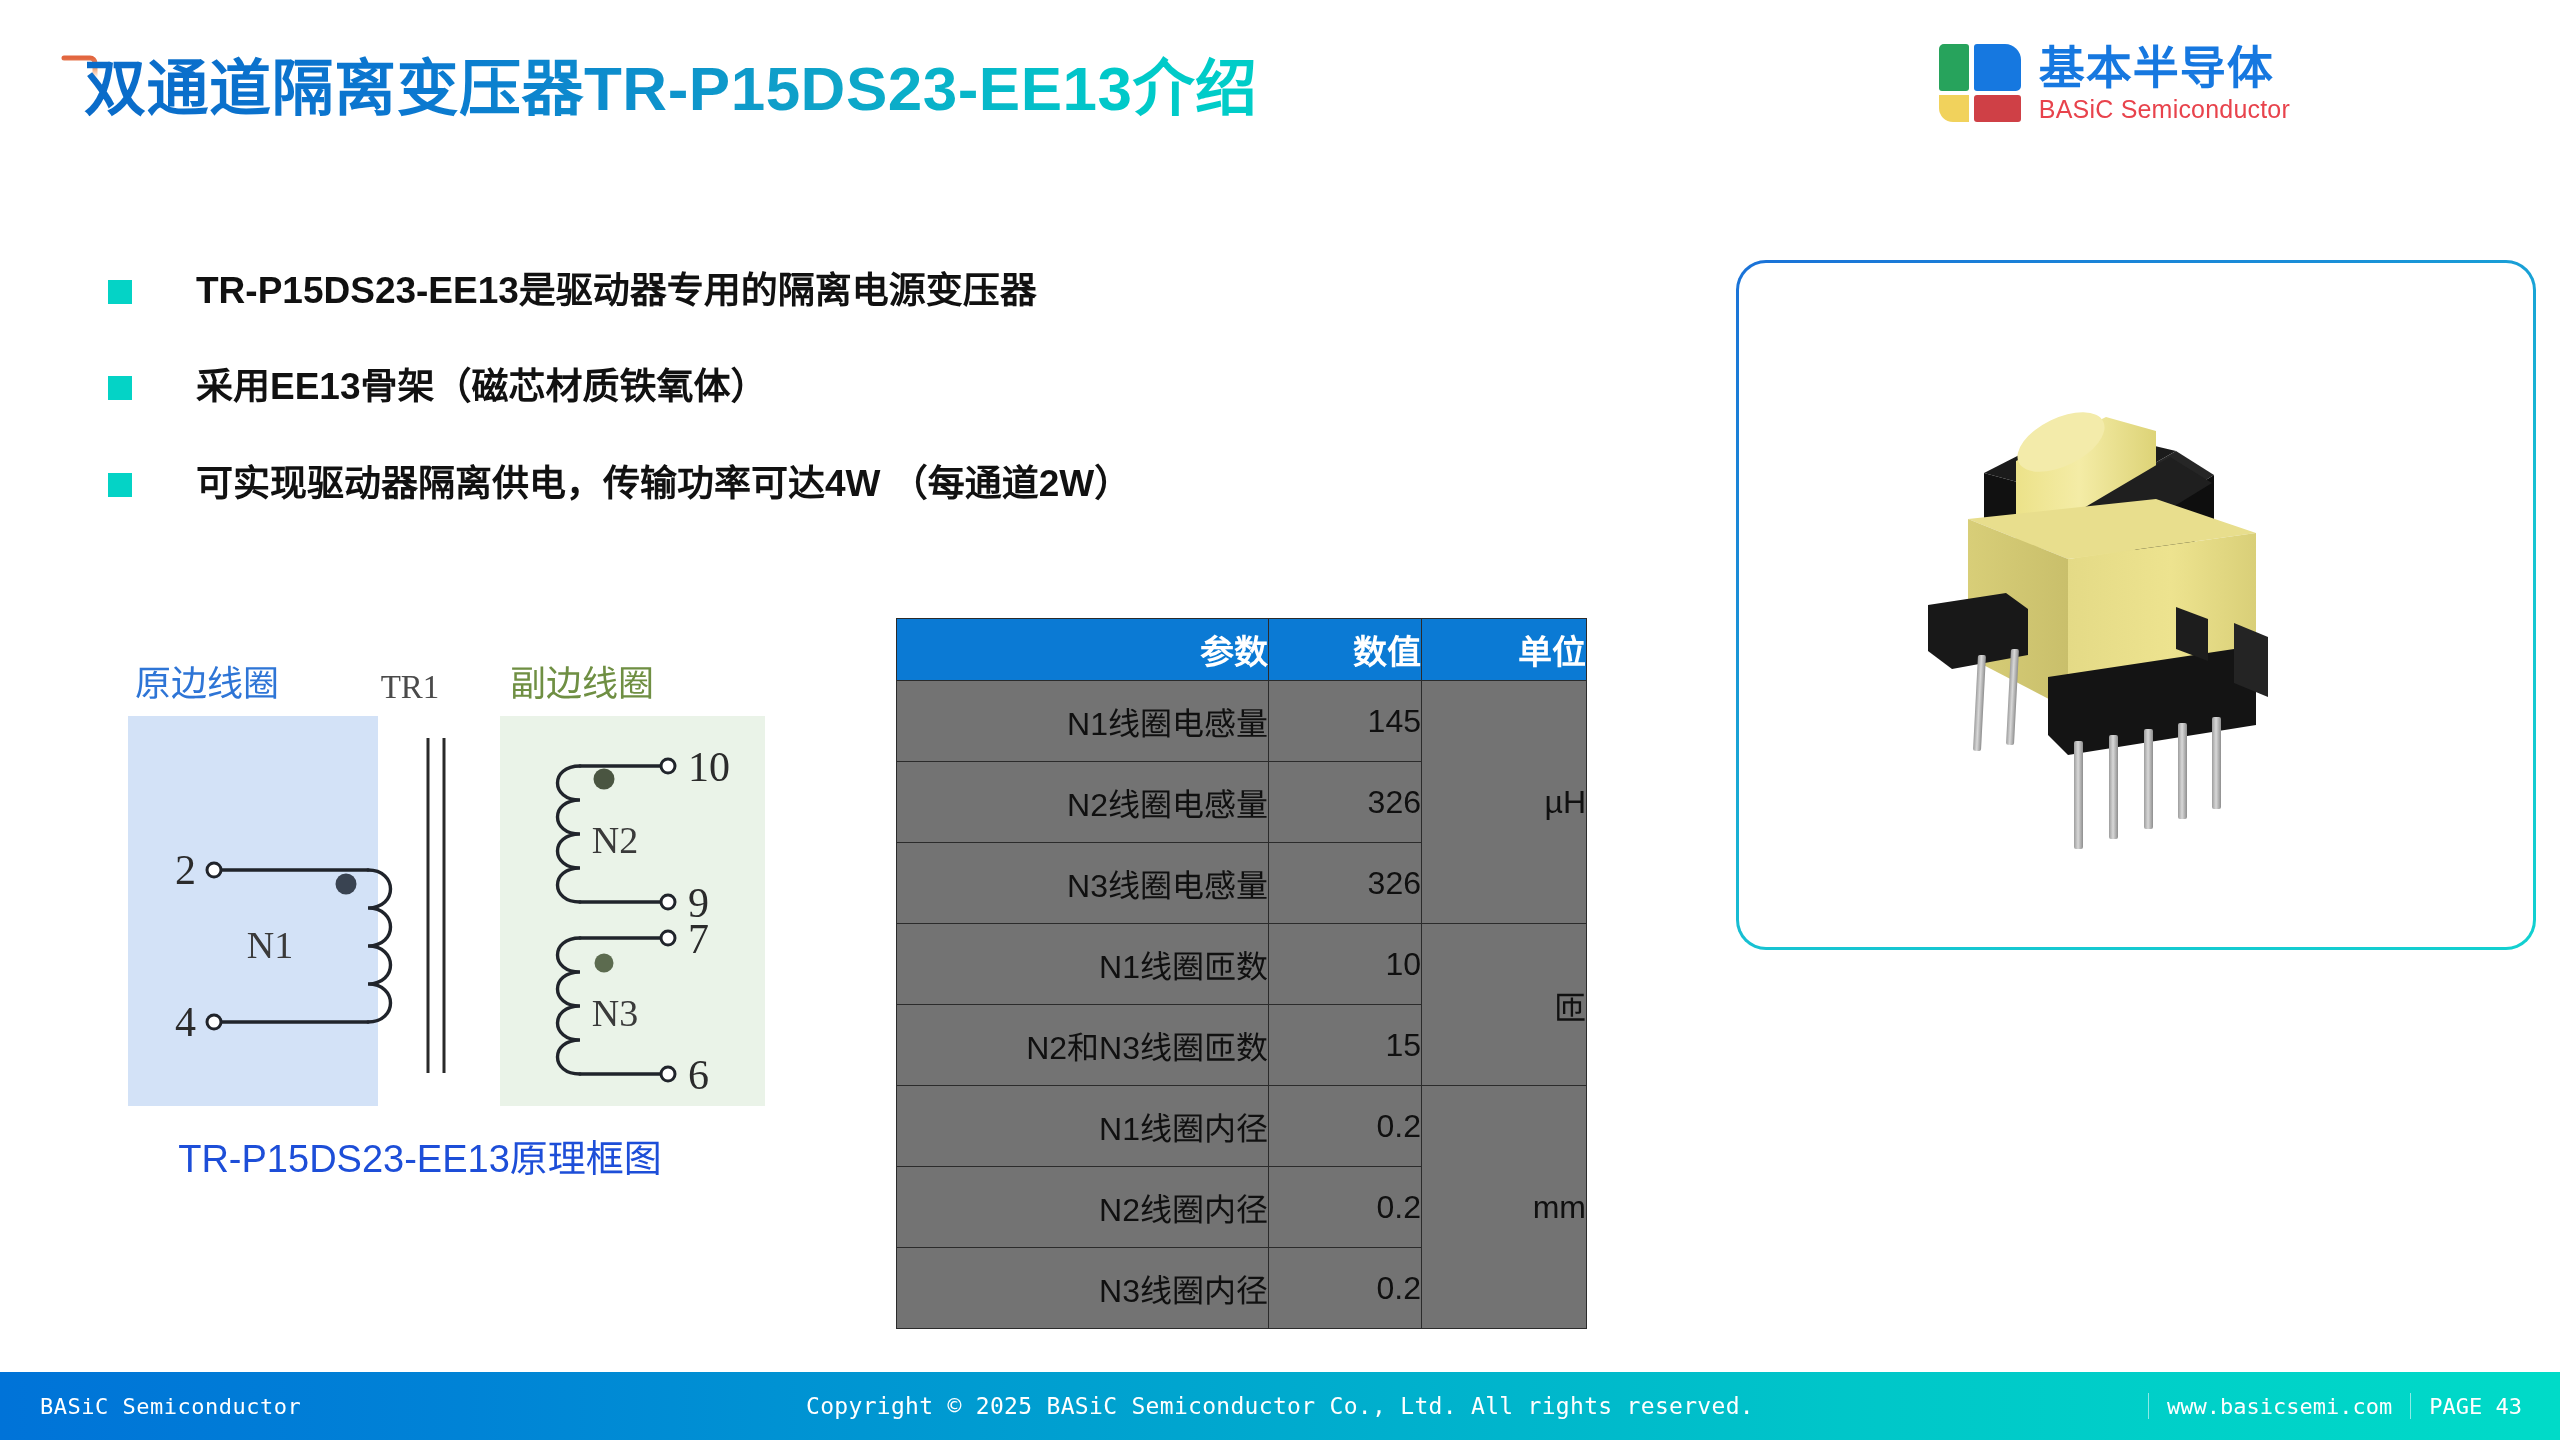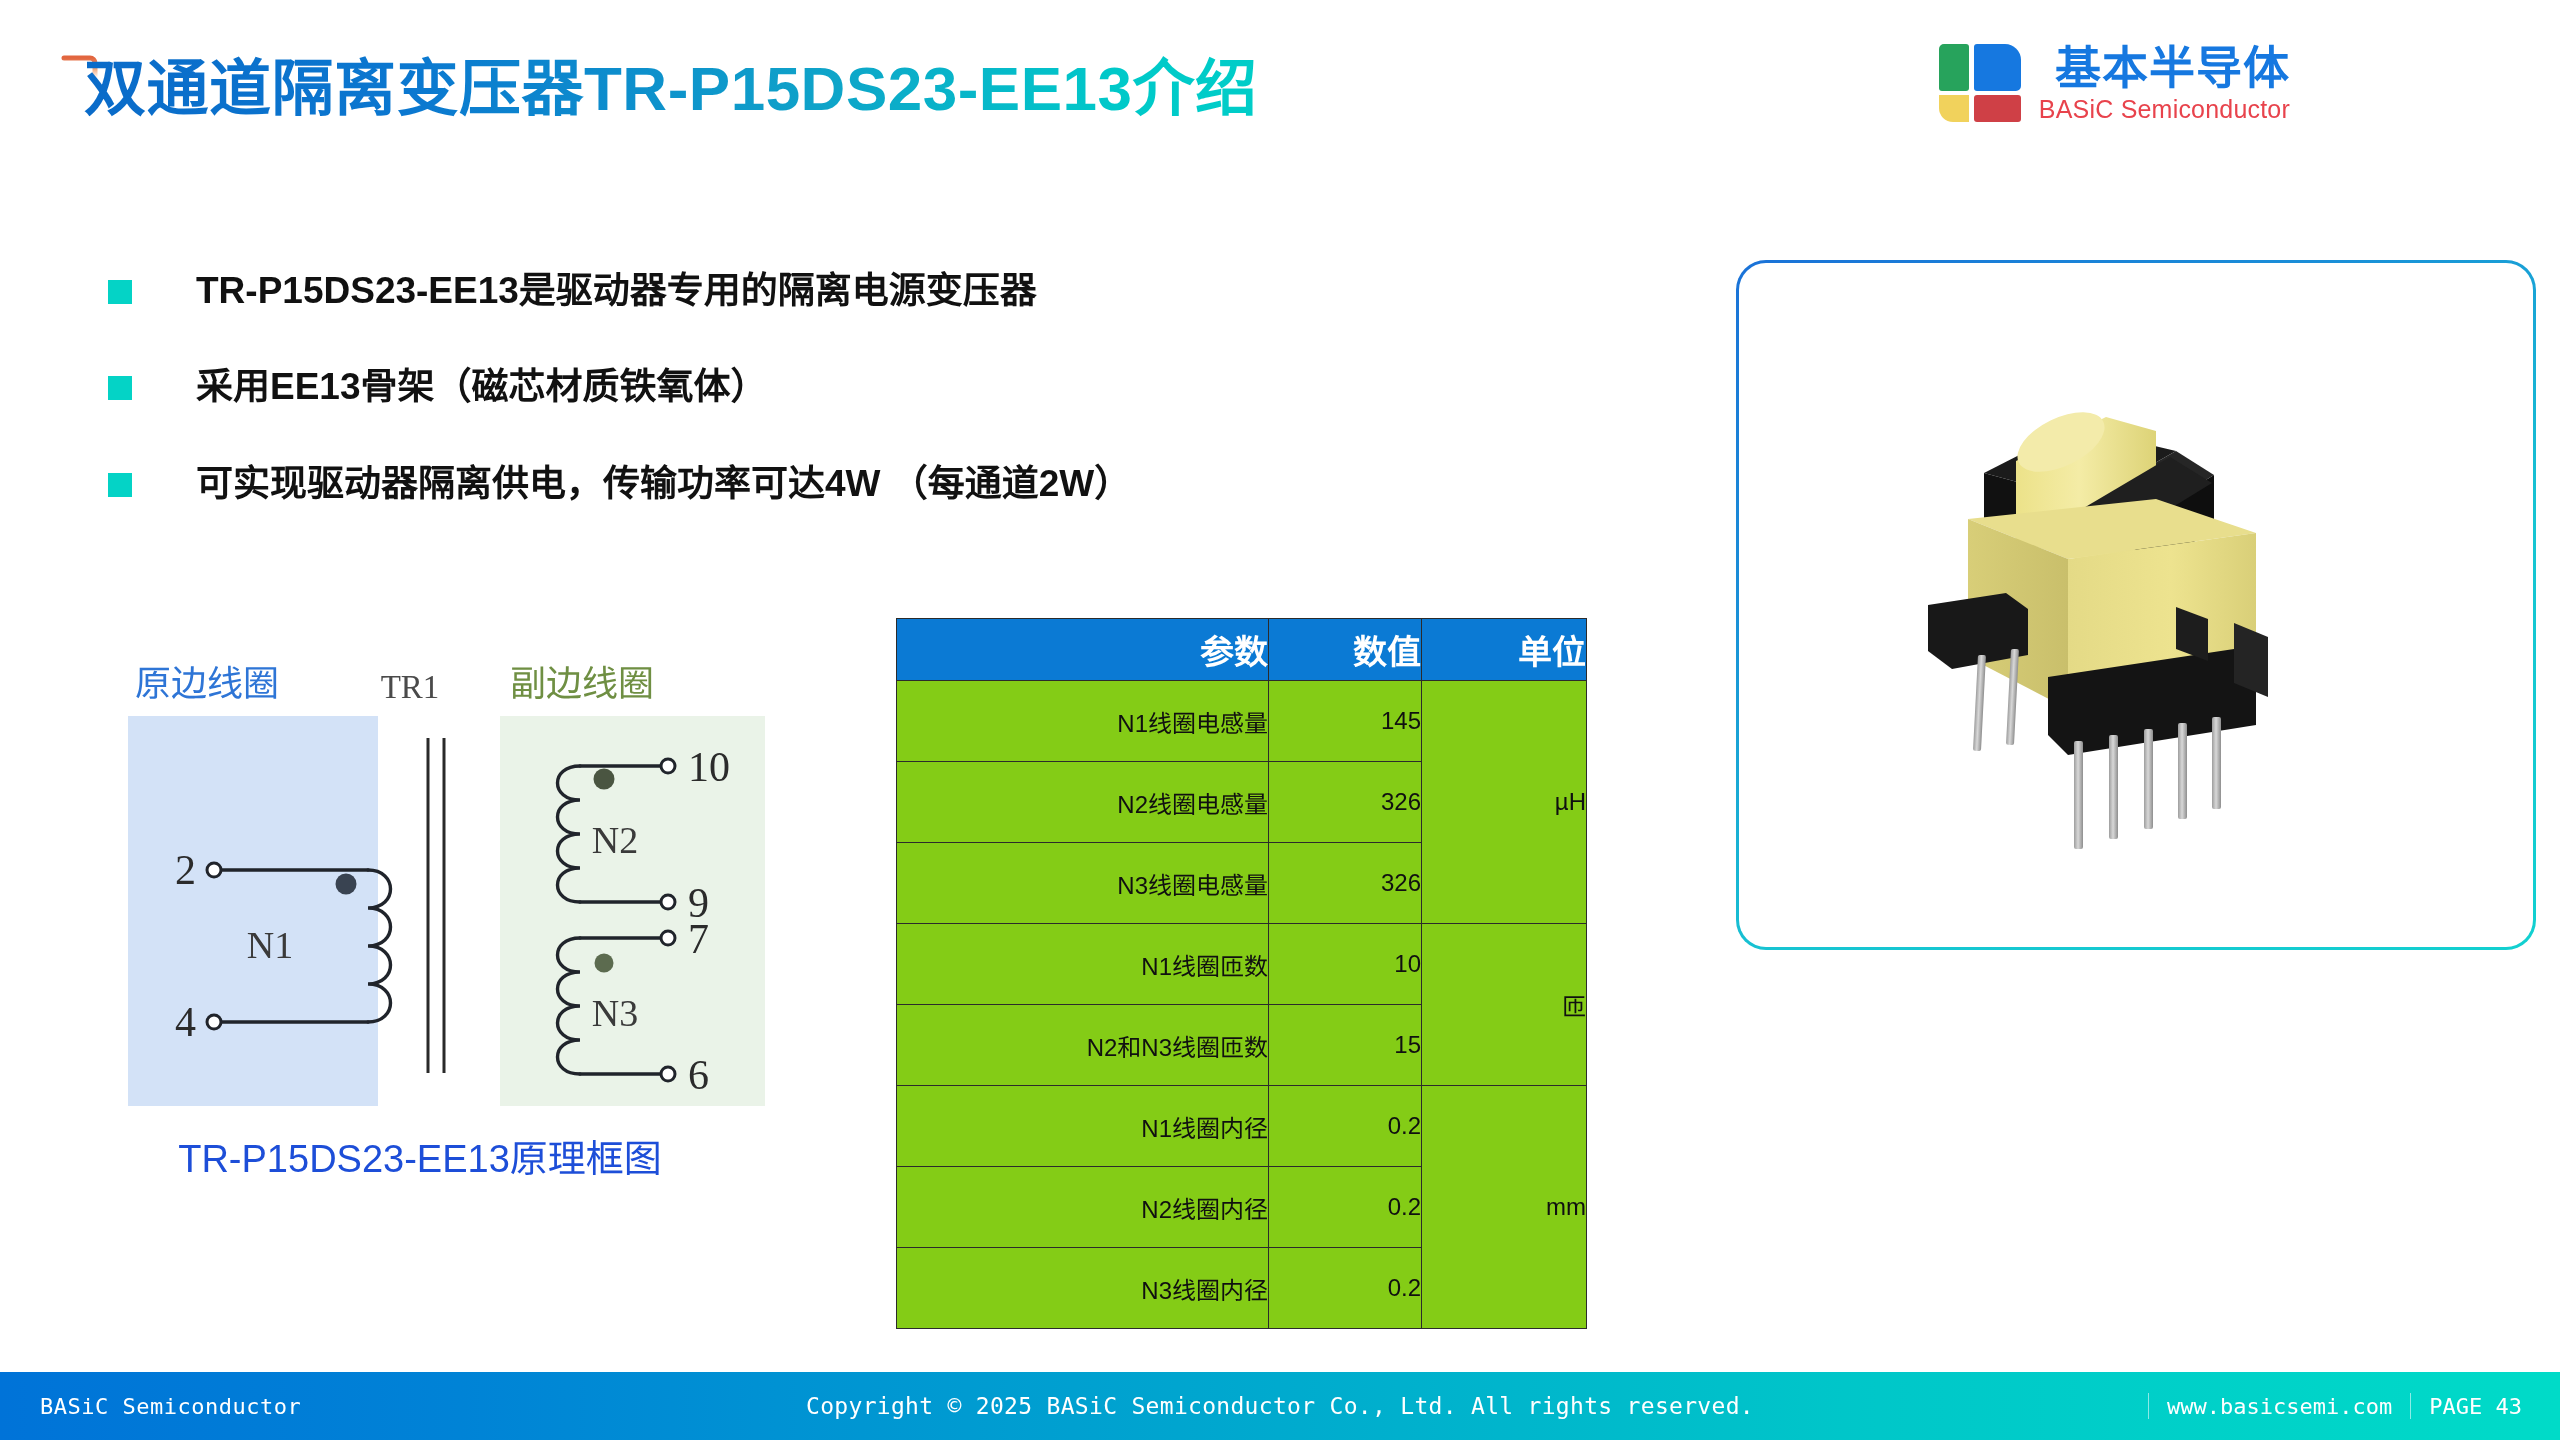--- a/index.html
+++ b/index.html
@@ -25,21 +25,21 @@
     white-space:nowrap;
     background:linear-gradient(90deg,#0a6bc9 0%,#0b78d0 28%,#0fa2c9 62%,#00c9c9 88%,#00cdc8 100%);
     -webkit-background-clip:text;background-clip:text;
     -webkit-text-fill-color:transparent;color:transparent;
     font-family:"Liberation Sans","DejaVu Sans",sans-serif;
   }
 
   
   #brand-logo{
     position:absolute;right:38px;top:44px;
-    display:flex;align-items:center;gap:18px;text-align:right;
+    display:flex;align-items:center;gap:18px;
   }
   .logo-mark{position:relative;width:82px;height:78px;flex:none;}
   .lm-green{position:absolute;left:0;top:0;width:30px;height:47px;background:#27a35c;border-radius:5px 3px 3px 3px;}
   .lm-blue{position:absolute;left:35px;top:0;width:47px;height:47px;background:#1678e0;border-radius:3px 16px 5px 3px;}
   .lm-yellow{position:absolute;left:0;top:51px;width:30px;height:27px;background:#f1d25c;border-radius:0 0 0 14px;}
   .lm-red{position:absolute;left:35px;top:51px;width:47px;height:27px;background:#cf4046;border-radius:3px;}
   .logo-text{display:flex;flex-direction:column;justify-content:center;line-height:1;}
   #logo-cn{font-size:46px;font-weight:bold;color:#1678e0;letter-spacing:1px;}
   #logo-en{font-size:25px;color:#e8434c;margin-top:6px;letter-spacing:0.2px;}
 
@@ -67,21 +67,21 @@
   #param-table th,#param-table td{
     border:1.5px solid #2b2b2b;
     font-family:"Liberation Sans","DejaVu Sans",sans-serif;
     text-align:right;vertical-align:middle;
   }
   #param-table thead th{
     background:#0b7ad4;color:#ffffff;font-size:34px;font-weight:bold;
     height:62px;
   }
   #param-table tbody td{
-    background:#84cc16;color:#101010;font-size:24px;font-weight:400;
+    background:#737373;color:#101010;font-size:32px;font-weight:400;
     height:81px;
   }
   .col-param{width:372px;}
   .col-value{width:153px;}
   .col-unit{width:165px;}
   td.unit-cell{font-size:34px;}
 
   
   #product-card{
     position:absolute;left:1736px;top:260px;width:800px;height:690px;

